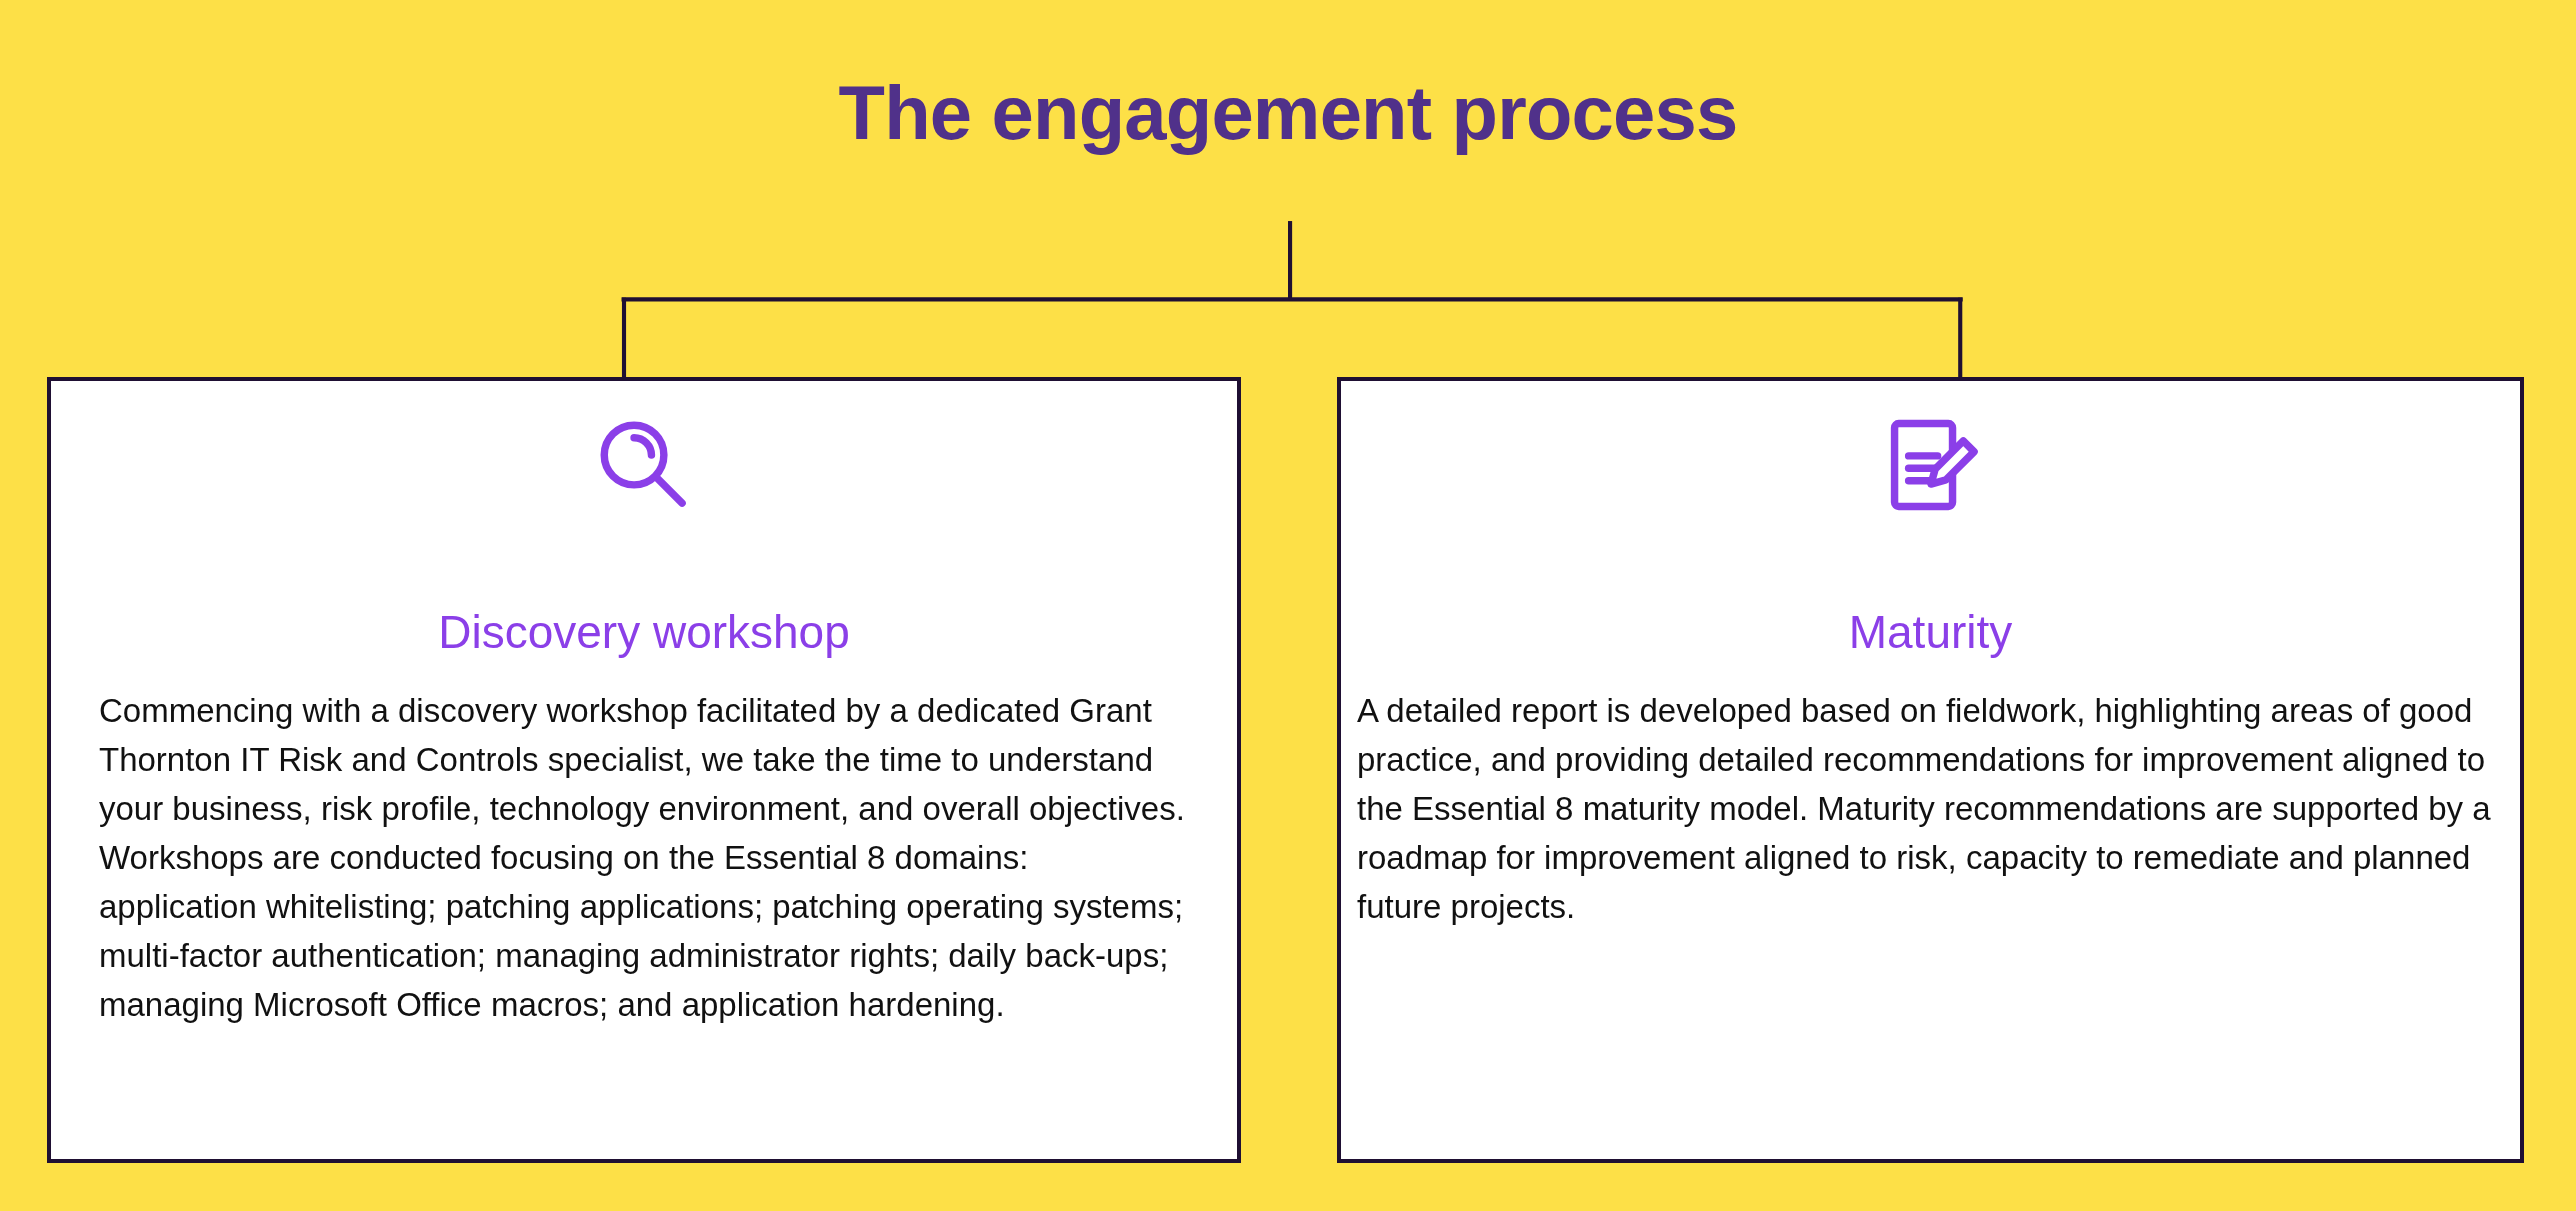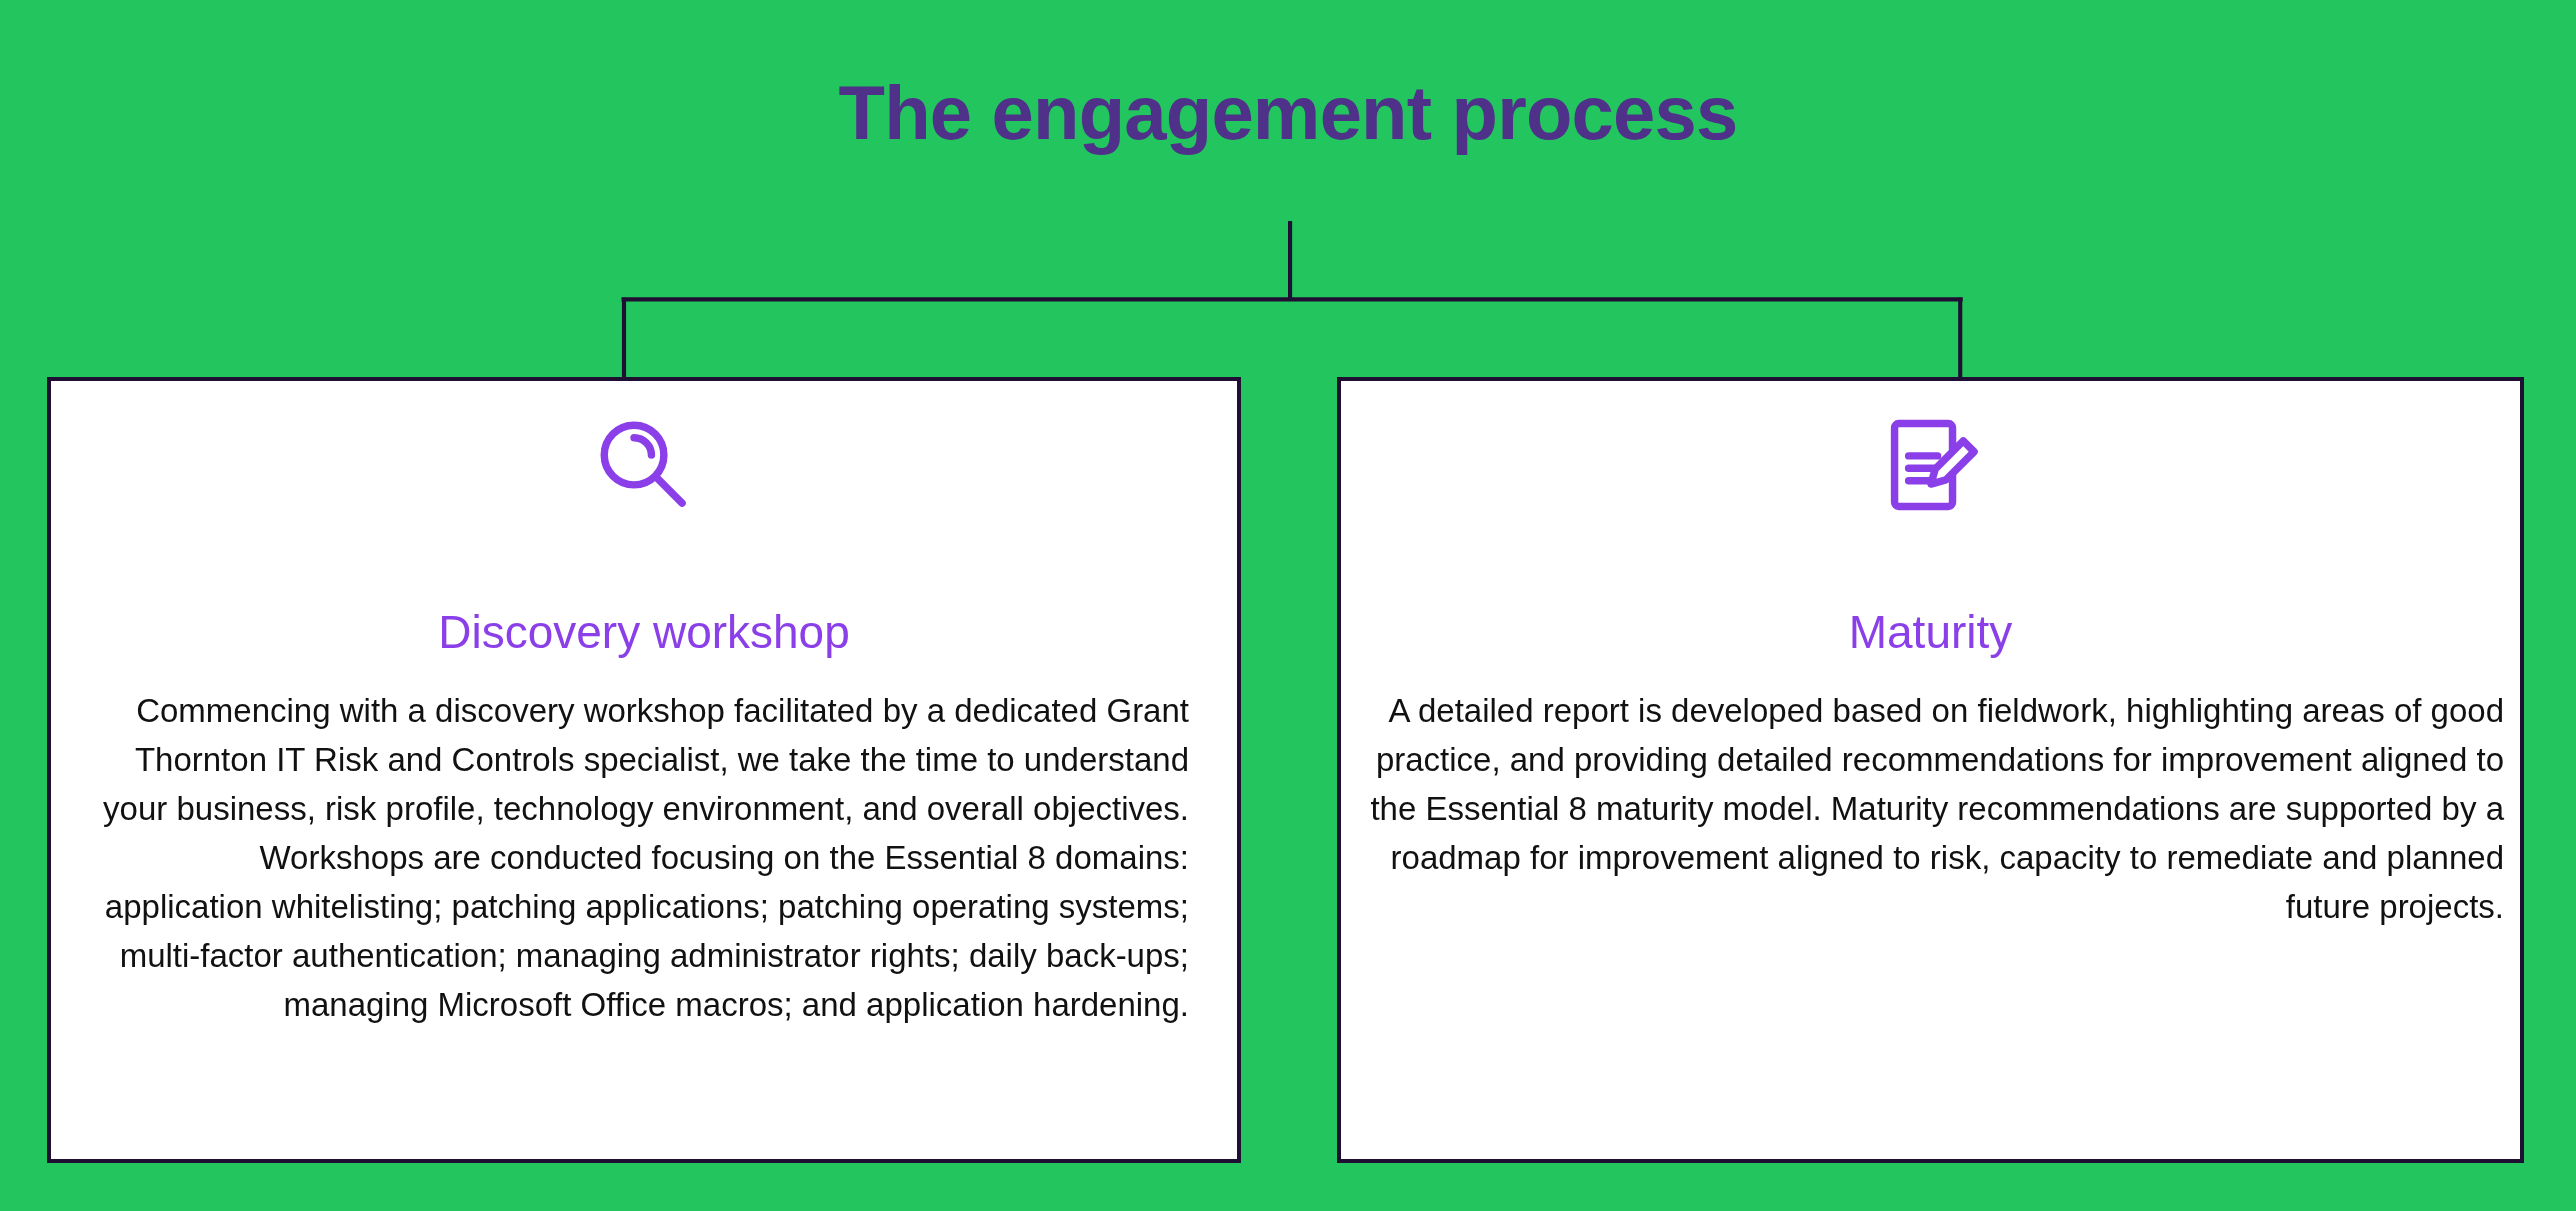--- a/index.html
+++ b/index.html
@@ -13,21 +13,21 @@
     height: 1212px;
     font-family: "Liberation Sans", sans-serif;
     overflow: hidden;
     position: relative;
   }
 
   #slide {
     position: relative;
     width: 2576px;
     height: 1212px;
-    background: #22c55e;
+    background: #fde047;
   }
 
   
   .title {
     position: absolute;
     left: 0;
     top: 73px;
     width: 2576px;
     text-align: center;
     font-size: 76px;
@@ -84,21 +84,21 @@
     white-space: nowrap;
   }
 
   .card-body {
     position: absolute;
     top: 305px;
     left: 0;
     width: 100%;
     padding: 0 48px;
     box-sizing: border-box;
-    text-align: right;
+    text-align: left;
     font-size: 33px;
     line-height: 49px;
     color: #111111;
   }
   .card-body p { margin: 0; }
 
   .card--right .card-body { padding: 0 16px; }
 </style>
 </head>
 <body>

